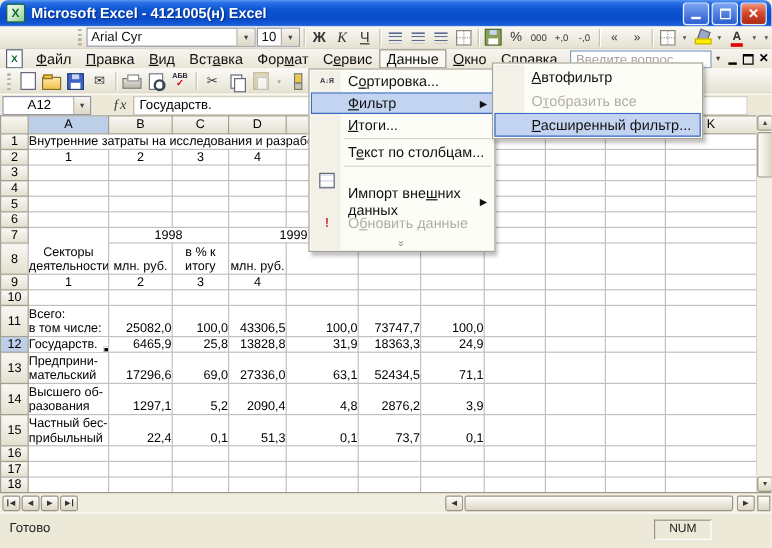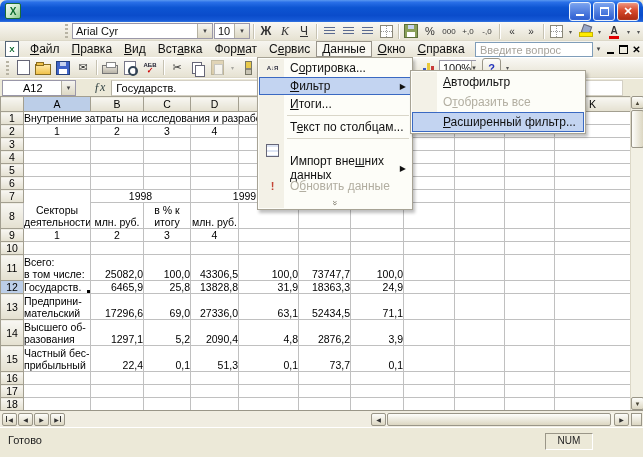--- a/index.html
+++ b/index.html
@@ -147,21 +147,21 @@
   #statusbar{left:0;top:427px;width:643px;height:48px;background:#ece9d8;border-top:1px solid #fff;box-sizing:border-box;font-size:11px;color:#222}
   #ready{position:absolute;left:8px;top:6px}
   #numlock{position:absolute;left:545px;top:5px;width:46px;height:15px;text-align:center;font-size:10px;line-height:14px;
     border:1px solid;border-color:#9a9688 #fff #fff #9a9688}
 
   
   .menu{position:absolute;background:#fdfdf8;border:1px solid #a7a395;box-shadow:2px 3px 3px rgba(0,0,0,.25);
     z-index:40;padding:1px;box-sizing:border-box}
   .menu::before{content:"";position:absolute;left:1px;top:1px;bottom:1px;width:25px;background:#f3f1e7}
   #dmenu{left:257px;top:57px;width:156px}
-  #fsub{left:410px;top:70px;width:176px}
+  #fsub{left:410px;top:52px;width:176px}
   .ditem{position:relative;height:18px;display:flex;align-items:center;padding-left:31px;font-size:12px;color:#111;box-sizing:border-box}
   #fsub .ditem{height:20px}
   .ditem .islot{position:absolute;left:2px;top:0;bottom:0;width:23px;display:grid;place-items:center}
   .ditem .arrow{margin-left:auto;padding-right:5px;font-size:8px;color:#111}
   .ditem.hl{background:#c3d4f1;box-shadow:inset 0 0 0 1px #3a69c2}
   .ditem.disabled{color:#b2aea1}
   .dsep{height:1px;background:#d9d6c9;margin:2px 2px 2px 28px;position:relative}
   .dchev{height:13px;display:grid;place-items:center;color:#7a7668;position:relative}
   .dchev span{display:inline-block;transform:rotate(90deg);font-size:9px;letter-spacing:-2px}
   .ic-sortaz{font-size:6px;font-weight:bold;color:#334;line-height:6px;text-align:center}
@@ -169,20 +169,21 @@
     repeating-linear-gradient(180deg,#dce4f4 0 2px,#fff 2px 5px),
     repeating-linear-gradient(90deg,#0000 0 4px,#99a 4px 5px)}
   .ic-excl{color:#c44436;font-weight:bold;font-size:11px}
   u{text-decoration:underline}
 </style>
 </head>
 <body>
 
 <div id="titlebar" class="abs">
   <span class="xl-icon">X</span>
+  <span>Microsoft Excel - 4121005(н) Excel</span>
   <span class="cap-btns">
     <span class="cap">
         <span class="bar"></span>
       </span>
     <span class="cap">
         <span class="rest"></span>
       </span>
     <span class="cap close">
         <span class="x">✕</span>
       </span>

